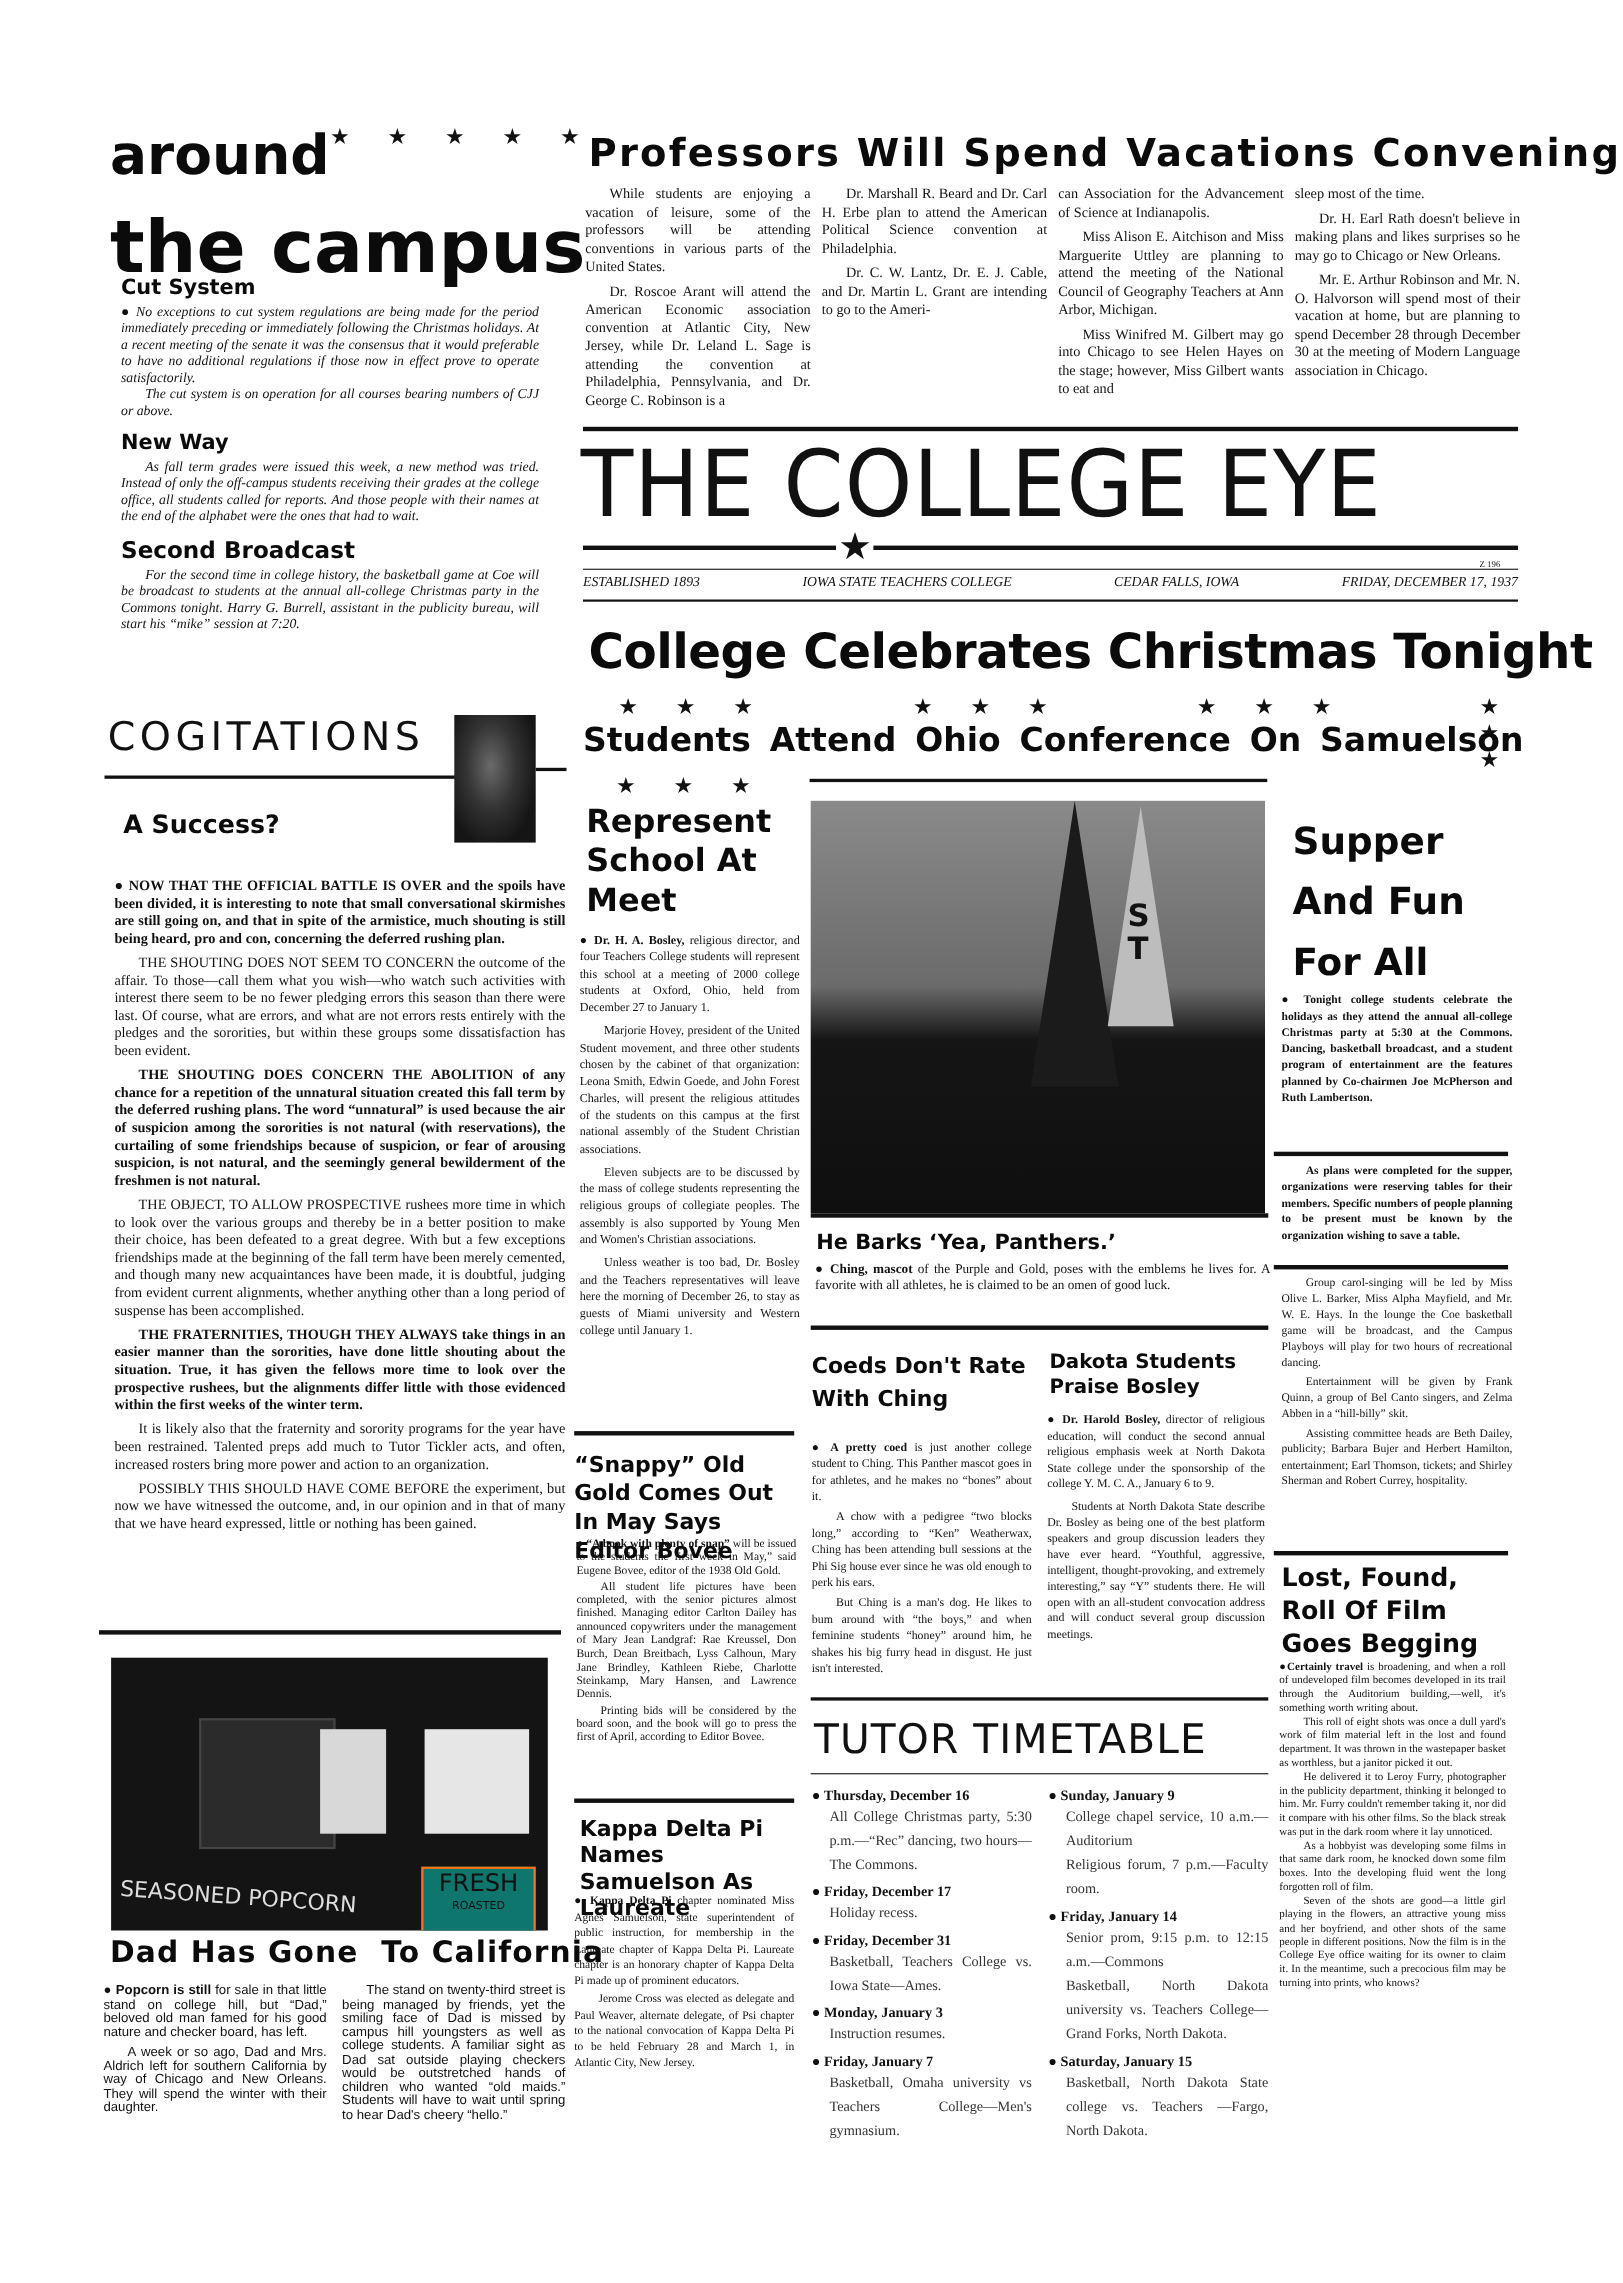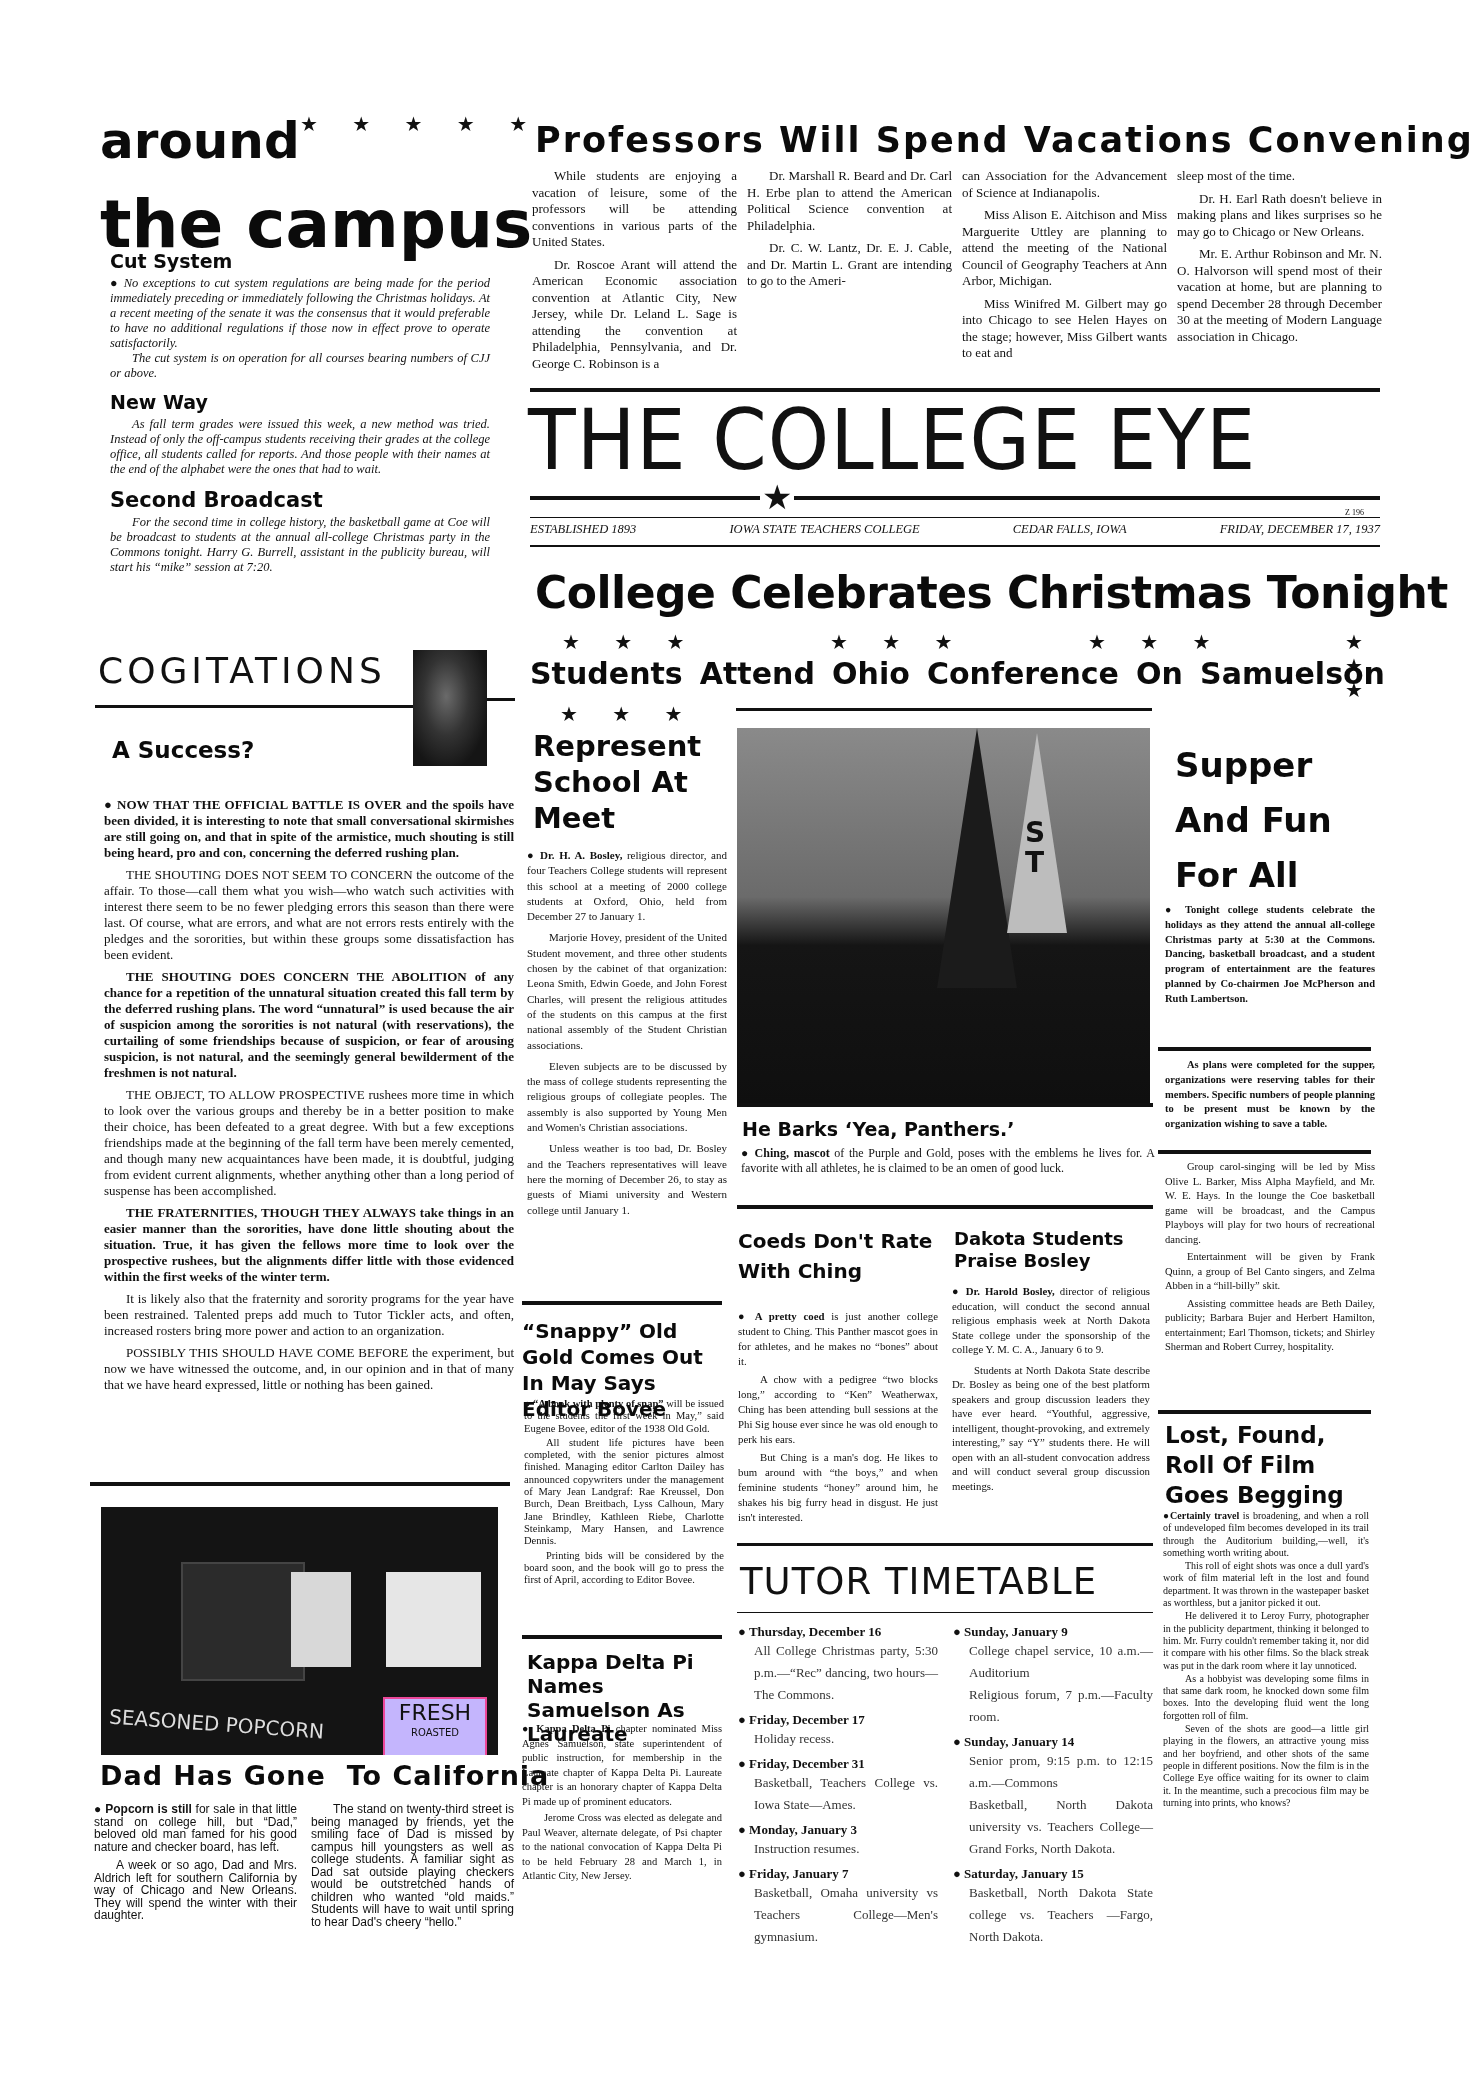--- a/index.html
+++ b/index.html
@@ -106,21 +106,21 @@
   <p class="ind"><span>It is likely also that the fraternity and sorority programs for the year have been restrained. Talented preps add much to Tutor Tickler acts, and often, increased rosters bring more power and action to an organization.</span></p>
   <p class="ind"><span>POSSIBLY THIS SHOULD HAVE COME BEFORE</span><span> the experiment, but now we have witnessed the outcome, and, in our opinion and in that of many that we have heard expressed, little or nothing has been gained.</span></p>
 </div>
 <div class="rule" style="left:90px;top:1482px;width:420px;height:4px;"></div>
 
 <div class="photo" style="left:101px;top:1507px;width:397px;height:248px;background:#141414;">
   <div class="abs" style="left:80px;top:55px;width:120px;height:115px;background:#2b2b2b;border:2px solid #444;"></div>
   <div class="abs" style="left:190px;top:65px;width:60px;height:95px;background:#d8d8d8;"></div>
   <div class="abs" style="left:285px;top:65px;width:95px;height:95px;background:#e6e6e6;"></div>
   <div class="abs" style="left:8px;top:205px;color:#ddd;font-family:'DejaVu Sans',sans-serif;font-size:20px;transform:rotate(4deg);white-space:nowrap;">SEASONED POPCORN</div>
-  <div class="abs" style="left:282px;top:190px;width:100px;height:60px;background:#c4b5fd;border:2px solid #ec4899;text-align:center;">
+  <div class="abs" style="left:282px;top:190px;width:100px;height:60px;background:#0f766e;border:2px solid #f97316;text-align:center;">
     <div style="font-family:'DejaVu Sans',sans-serif;font-size:22px;color:#111;line-height:28px;">FRESH</div>
     <div style="font-family:'DejaVu Sans',sans-serif;font-size:10px;color:#111;">ROASTED</div>
   </div>
 </div>
 <div class="abs hd" style="left:100px;top:1762px;font-size:27px;white-space:pre;letter-spacing:1px;">Dad Has Gone  To California</div>
 <div class="abs" style="left:94px;top:1803px;width:420px;display:flex;gap:14px;font-family:Liberation Sans, sans-serif;font-size:12px;line-height:12.5px;">
   <div style="flex:1;">
     <p><span class="b">● </span><span class="b">Popcorn is still</span><span> for sale in that little stand on college hill, but “Dad,” beloved old man famed for his good nature and checker board, has left.</span></p>
     <p class="ind">A week or so ago, Dad and Mrs. Aldrich left for southern California by way of Chicago and New Orleans. They will spend the winter with their daughter.</p>
   </div>
@@ -203,21 +203,21 @@
       <div class="tt-desc">Basketball, Omaha university vs Teachers College—Men's gymnasium.</div>
     </div>
 </div>
 <div class="abs" style="left:953px;top:1624px;width:200px;">
   <div class="tt-item">
       <div class="tt-day">● <span>Sunday, January 9</span></div>
       <div class="tt-desc">College chapel service, 10 a.m.—Auditorium</div>
       <div class="tt-desc">Religious forum, 7 p.m.—Faculty room.</div>
     </div>
   <div class="tt-item">
-      <div class="tt-day">● <span>Sunday, January 14</span></div>
+      <div class="tt-day">● <span>Friday, January 14</span></div>
       <div class="tt-desc">Senior prom, 9:15 p.m. to 12:15 a.m.—Commons</div>
       <div class="tt-desc">Basketball, North Dakota university vs. Teachers College—Grand Forks, North Dakota.</div>
     </div>
   <div class="tt-item">
       <div class="tt-day">● <span>Saturday, January 15</span></div>
       <div class="tt-desc">Basketball, North Dakota State college vs. Teachers —Fargo, North Dakota.</div>
     </div>
 </div>
 
 <div class="abs hd" style="left:1175px;top:738px;width:170px;font-size:34px;line-height:55px;">Supper And Fun For All</div>

